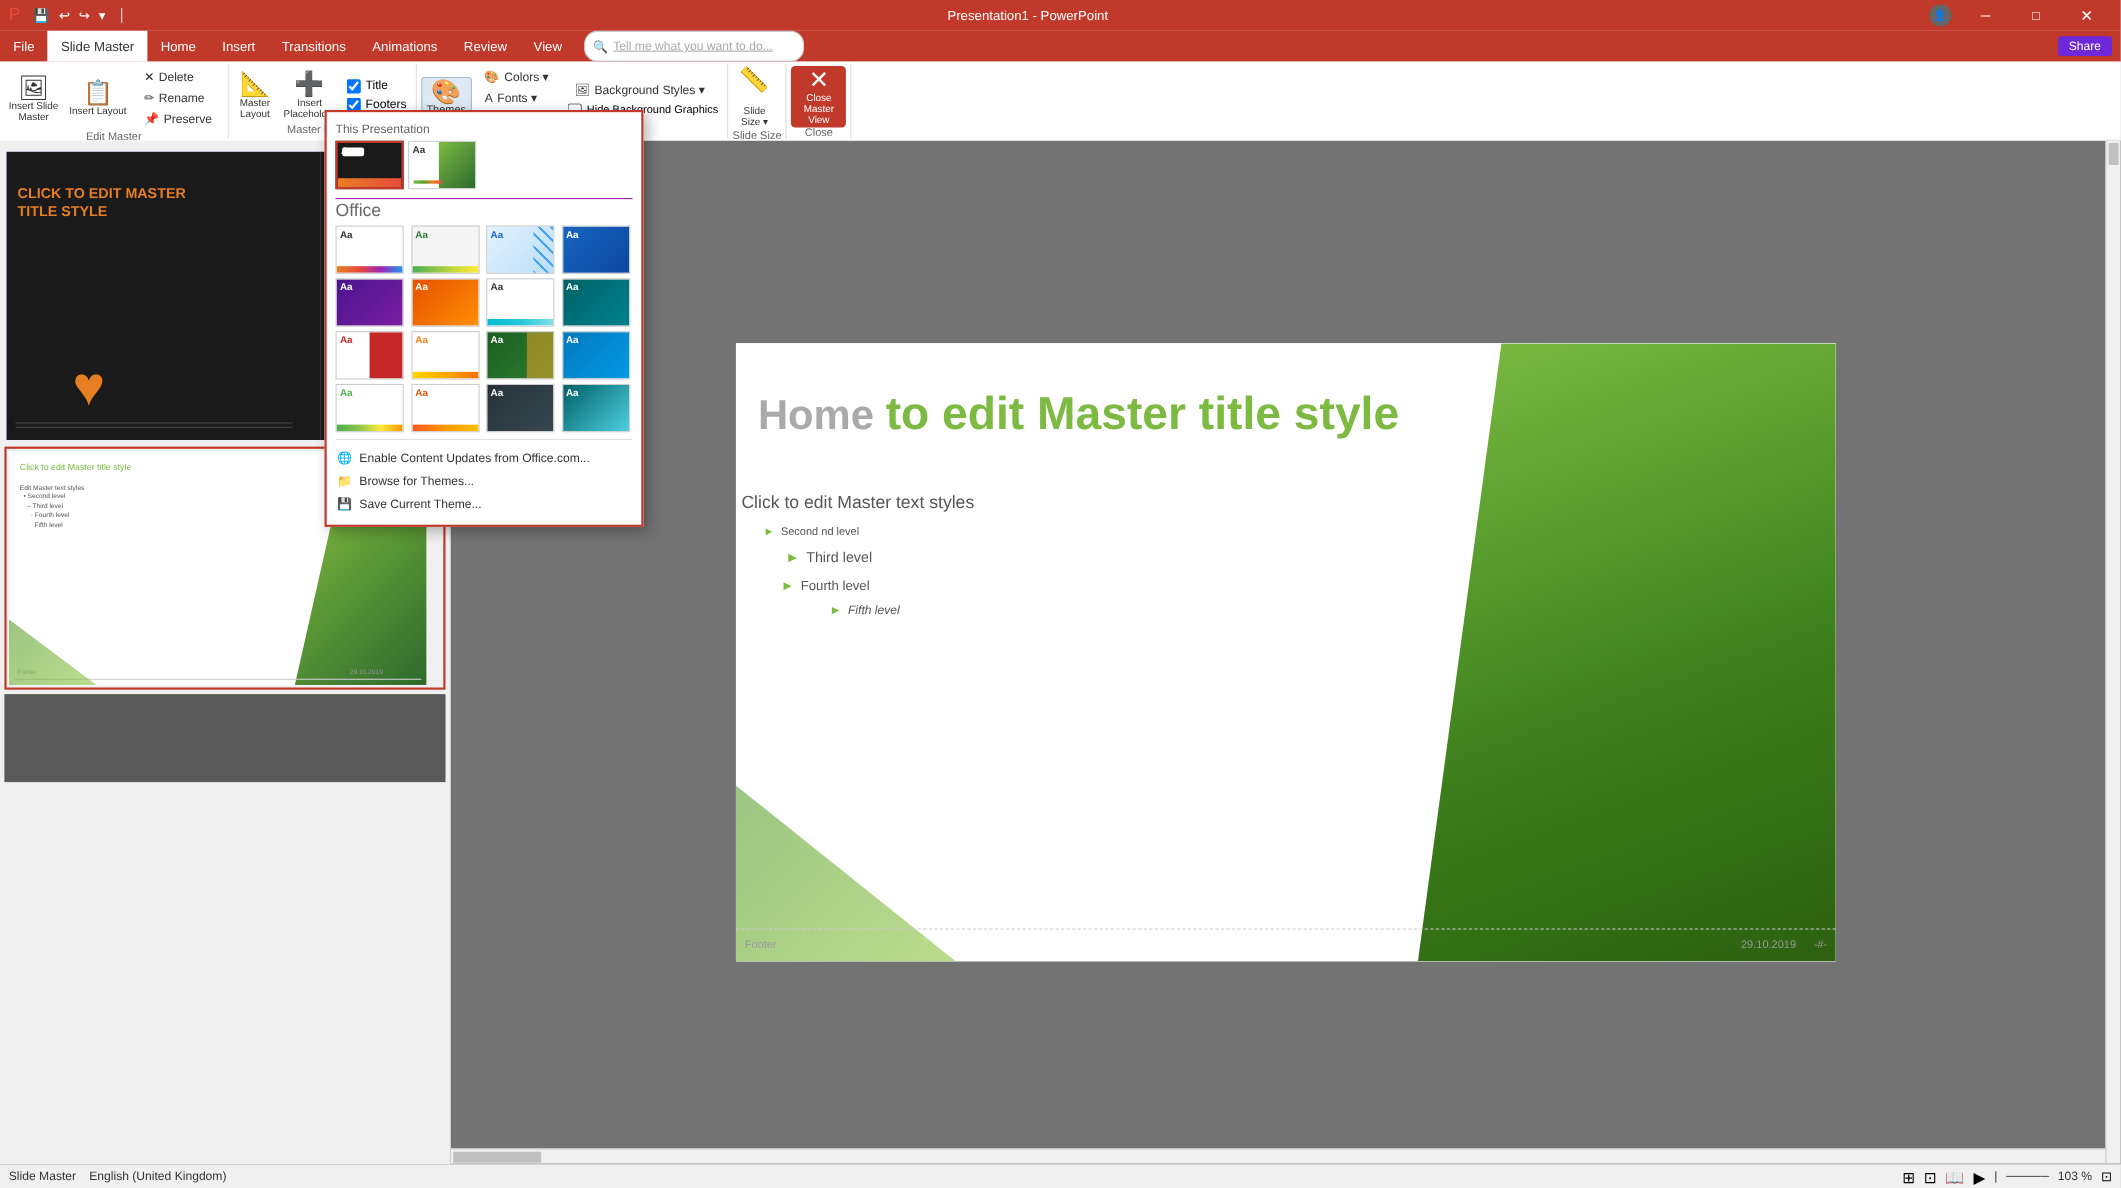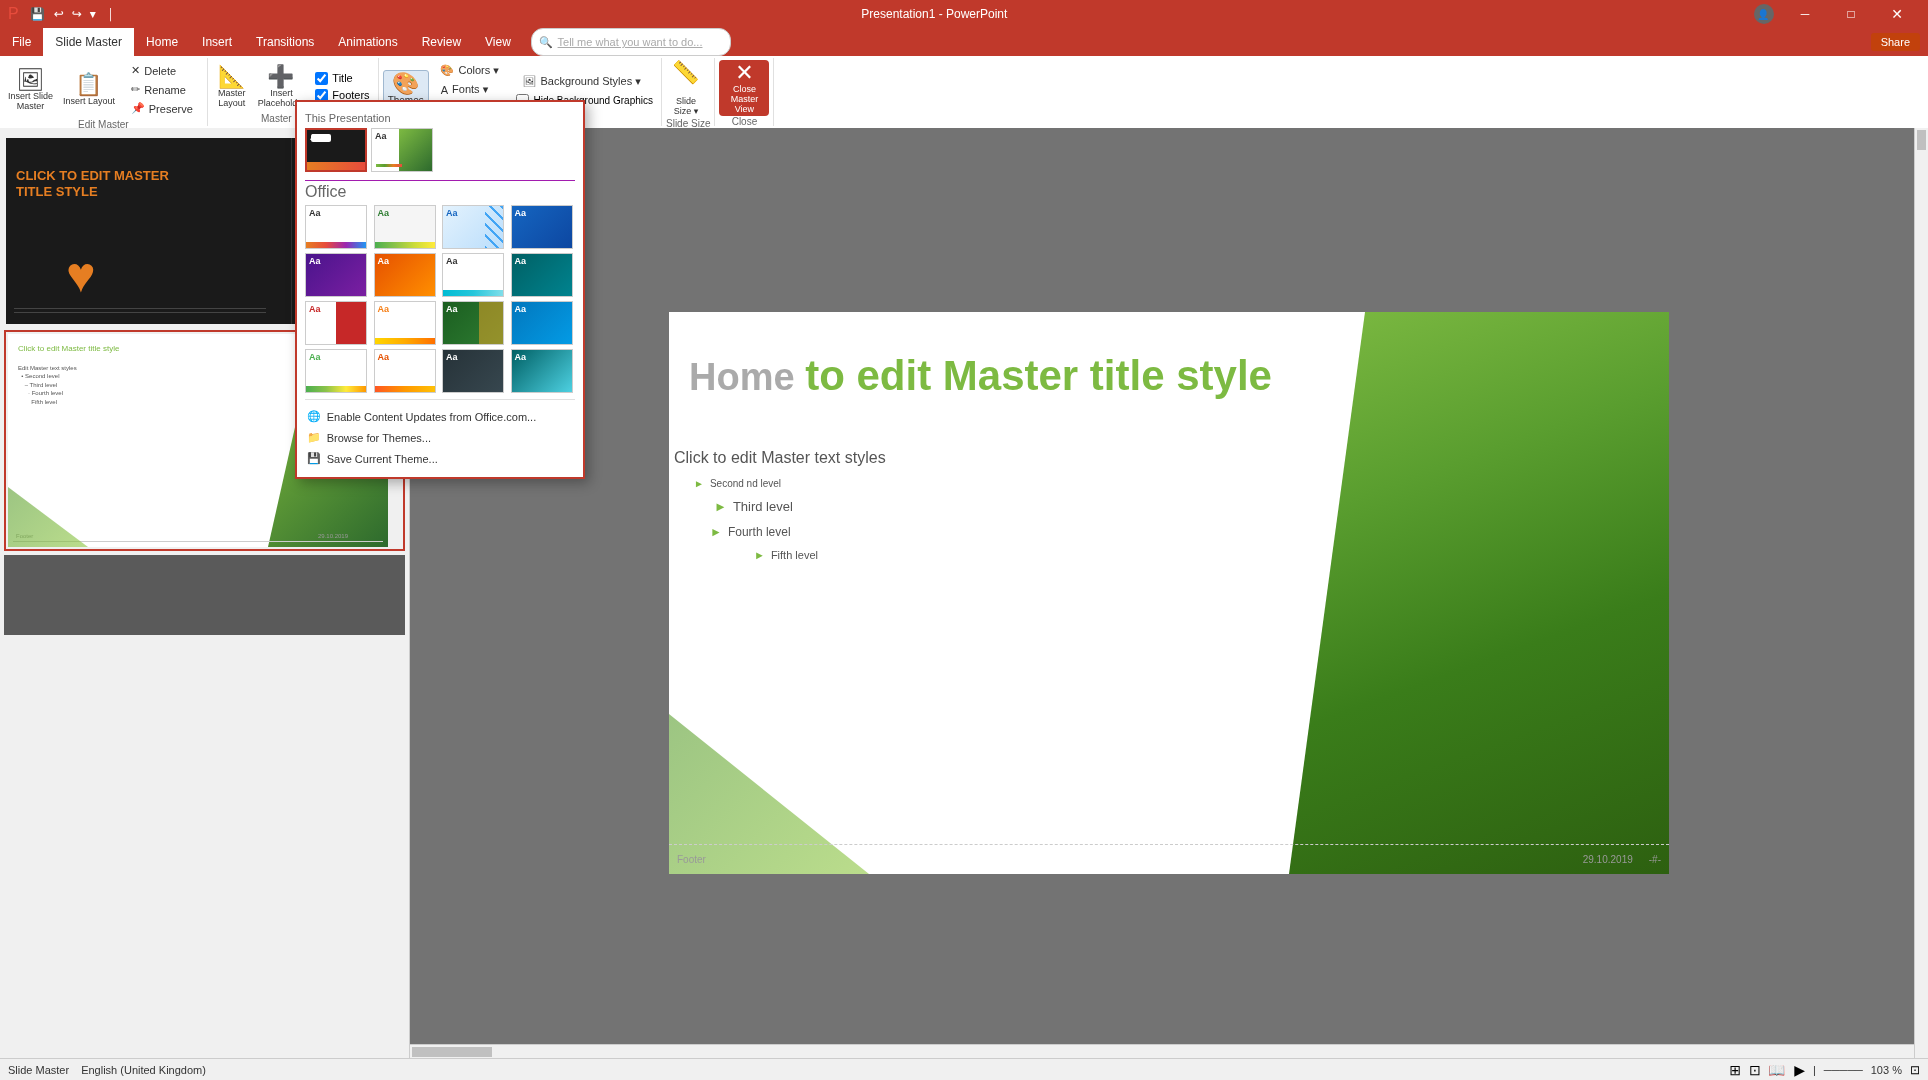--- a/index.html
+++ b/index.html
@@ -98,21 +98,21 @@
     }
     .slide-thumb {
       margin-bottom: 4px;
       cursor: pointer;
       padding: 2px;
       position: relative;
     }
     .slide-thumb.active { border: 2px solid #c0392b; }
     .thumb-img {
       width: 380px;
-      height: 186px;
+      height: 262px;
       background: #4c1d95;
       overflow: hidden;
       position: relative;
     }
     .thumb-img-2 {
       width: 380px;
       height: 213px;
       background: white;
       overflow: hidden;
       position: relative;
@@ -393,21 +393,21 @@
       border: 1px solid #ccc;
       border-radius: 12px;
       padding: 2px 8px;
       font-size: 11px;
       color: #666;
       background: white;
       width: 200px;
     }
 
     .share-btn {
-      background: #c2410c;
+      background: #6d28d9;
       color: white;
       border: none;
       padding: 3px 10px;
       border-radius: 3px;
       cursor: pointer;
       font-size: 11px;
     }
   </style>
 </head>
 <body>
@@ -626,21 +626,21 @@
           </div>
           <div class="level2">
             <span class="bullet">►</span>Second <span>nd level</span>
           </div>
           <div class="level3">
             <span class="bullet">►</span><span>Third level</span>
           </div>
           <div class="level4">
             <span class="bullet">►</span><span>Fourth level</span>
           </div>
-          <div class="level4" style="margin-left:80px;font-size:11px;">
+          <div class="level4" style="margin-left:80px;font-size:11px;font-style:italic;">
             <span class="bullet">►</span><span>Fifth level</span>
           </div>
         </div>
 
         <div class="slide-footer-bar">
           <span class="slide-footer-text">Footer</span>
           <span class="slide-footer-date">29.10.2019</span>
           <span class="slide-footer-num">-#-</span>
         </div>
       </div>

